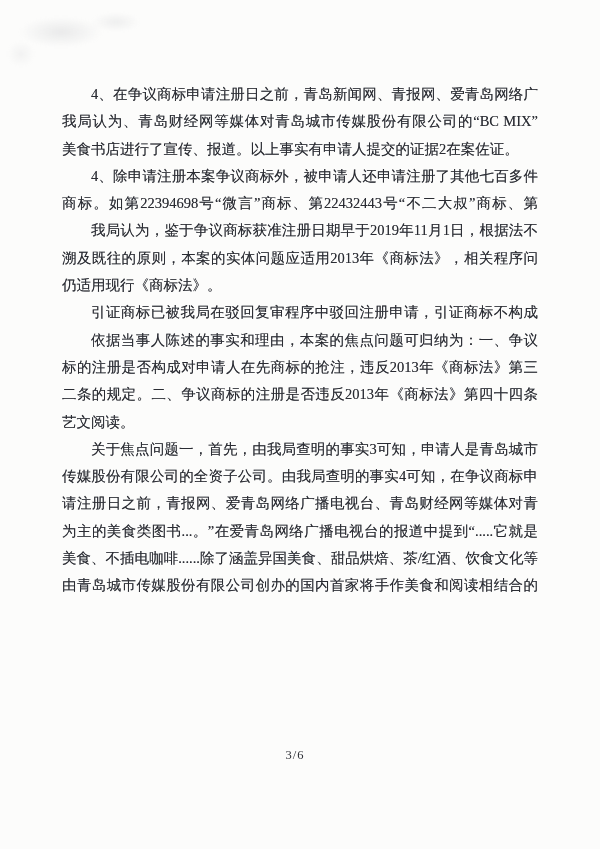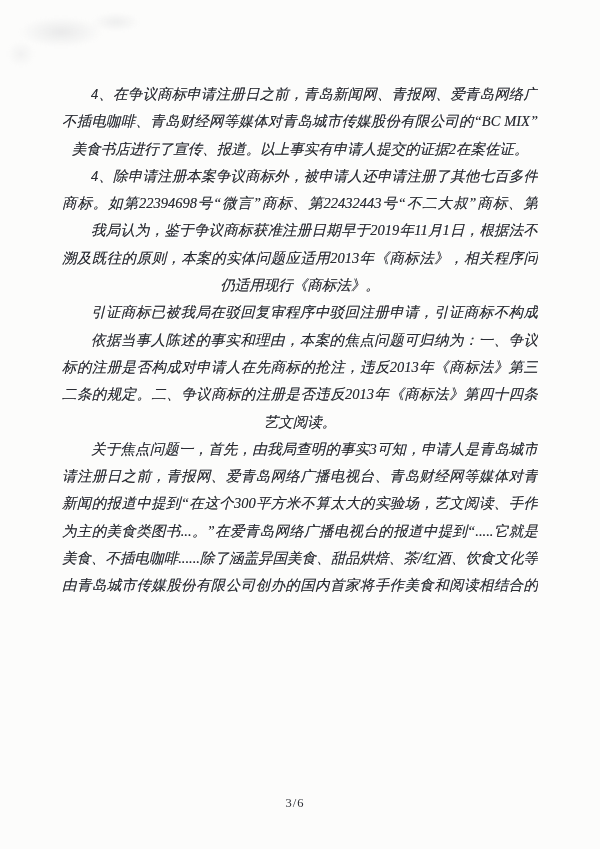--- a/index.html
+++ b/index.html
@@ -29,28 +29,26 @@
     filter: blur(1.5px);
   }
   .body-text {
     position: absolute;
     left: 62px;
     top: 81px;
     width: 476px;
     color: #2a2c33;
     font-size: 14.5px;
     text-shadow: 0 0 0.6px rgba(42,44,51,0.55);
-    font-style: italic;
   }
   .line {
     height: 27.3px;
     line-height: 27.3px;
     white-space: nowrap;
     overflow: visible;
-    text-align: center;
   }
   .line.fill {
     white-space: normal;
     text-align: justify;
     text-align-last: justify;
     text-justify: inter-character;
     word-break: break-all;
     overflow: hidden;
   }
   .line.indent {
@@ -59,45 +57,44 @@
   }
   .footer {
     position: absolute;
     left: 0;
     top: 748px;
     width: 590px;
     text-align: center;
     font-size: 12.5px;
     color: #2a2c33;
     letter-spacing: 1px;
-    margin-top: 48px;
   }
 </style>
 </head>
 <body>
 
 <div class="page">
   <div class="smudge"></div>
 
   <div class="body-text">
     <div class="line indent fill">4、在争议商标申请注册日之前，青岛新闻网、青报网、爱青岛网络广</div>
-    <div class="line fill">不插电咖啡、青岛财经网等媒体对青岛城市传媒股份有限公司的“BC MIX”</div>
+    <div class="line fill">我局认为、青岛财经网等媒体对青岛城市传媒股份有限公司的“BC MIX”</div>
     <div class="line">美食书店进行了宣传、报道。以上事实有申请人提交的证据2在案佐证。</div>
     <div class="line indent fill">4、除申请注册本案争议商标外，被申请人还申请注册了其他七百多件</div>
     <div class="line fill">商标。如第22394698号“微言”商标、第22432443号“不二大叔”商标、第</div>
     <div class="line indent fill">我局认为，鉴于争议商标获准注册日期早于2019年11月1日，根据法不</div>
     <div class="line fill">溯及既往的原则，本案的实体问题应适用2013年《商标法》，相关程序问题</div>
     <div class="line">仍适用现行《商标法》。</div>
     <div class="line indent fill">引证商标已被我局在驳回复审程序中驳回注册申请，引证商标不构成争</div>
     <div class="line indent fill">依据当事人陈述的事实和理由，本案的焦点问题可归纳为：一、争议商</div>
     <div class="line fill">标的注册是否构成对申请人在先商标的抢注，违反2013年《商标法》第三十</div>
     <div class="line fill">二条的规定。二、争议商标的注册是否违反2013年《商标法》第四十四条第</div>
     <div class="line">艺文阅读。</div>
     <div class="line indent fill">关于焦点问题一，首先，由我局查明的事实3可知，申请人是青岛城市</div>
+    <div class="line fill">传媒股份有限公司的全资子公司。由我局查明的事实4可知，在争议商标申</div>
     <div class="line fill">请注册日之前，青报网、爱青岛网络广播电视台、青岛财经网等媒体对青岛</div>
-    <div class="line fill">新闻的报道中提到“在这个300平方米不算太大的实验场，艺文阅读、手作</div>
     <div class="line fill">为主的美食类图书...。”在爱青岛网络广播电视台的报道中提到“.....它就是</div>
     <div class="line fill">美食、不插电咖啡......除了涵盖异国美食、甜品烘焙、茶/红酒、饮食文化等</div>
     <div class="line fill">由青岛城市传媒股份有限公司创办的国内首家将手作美食和阅读相结合的美</div>
   </div>
 
   <div class="footer">3/6</div>
 </div>
 
 </body></html>

